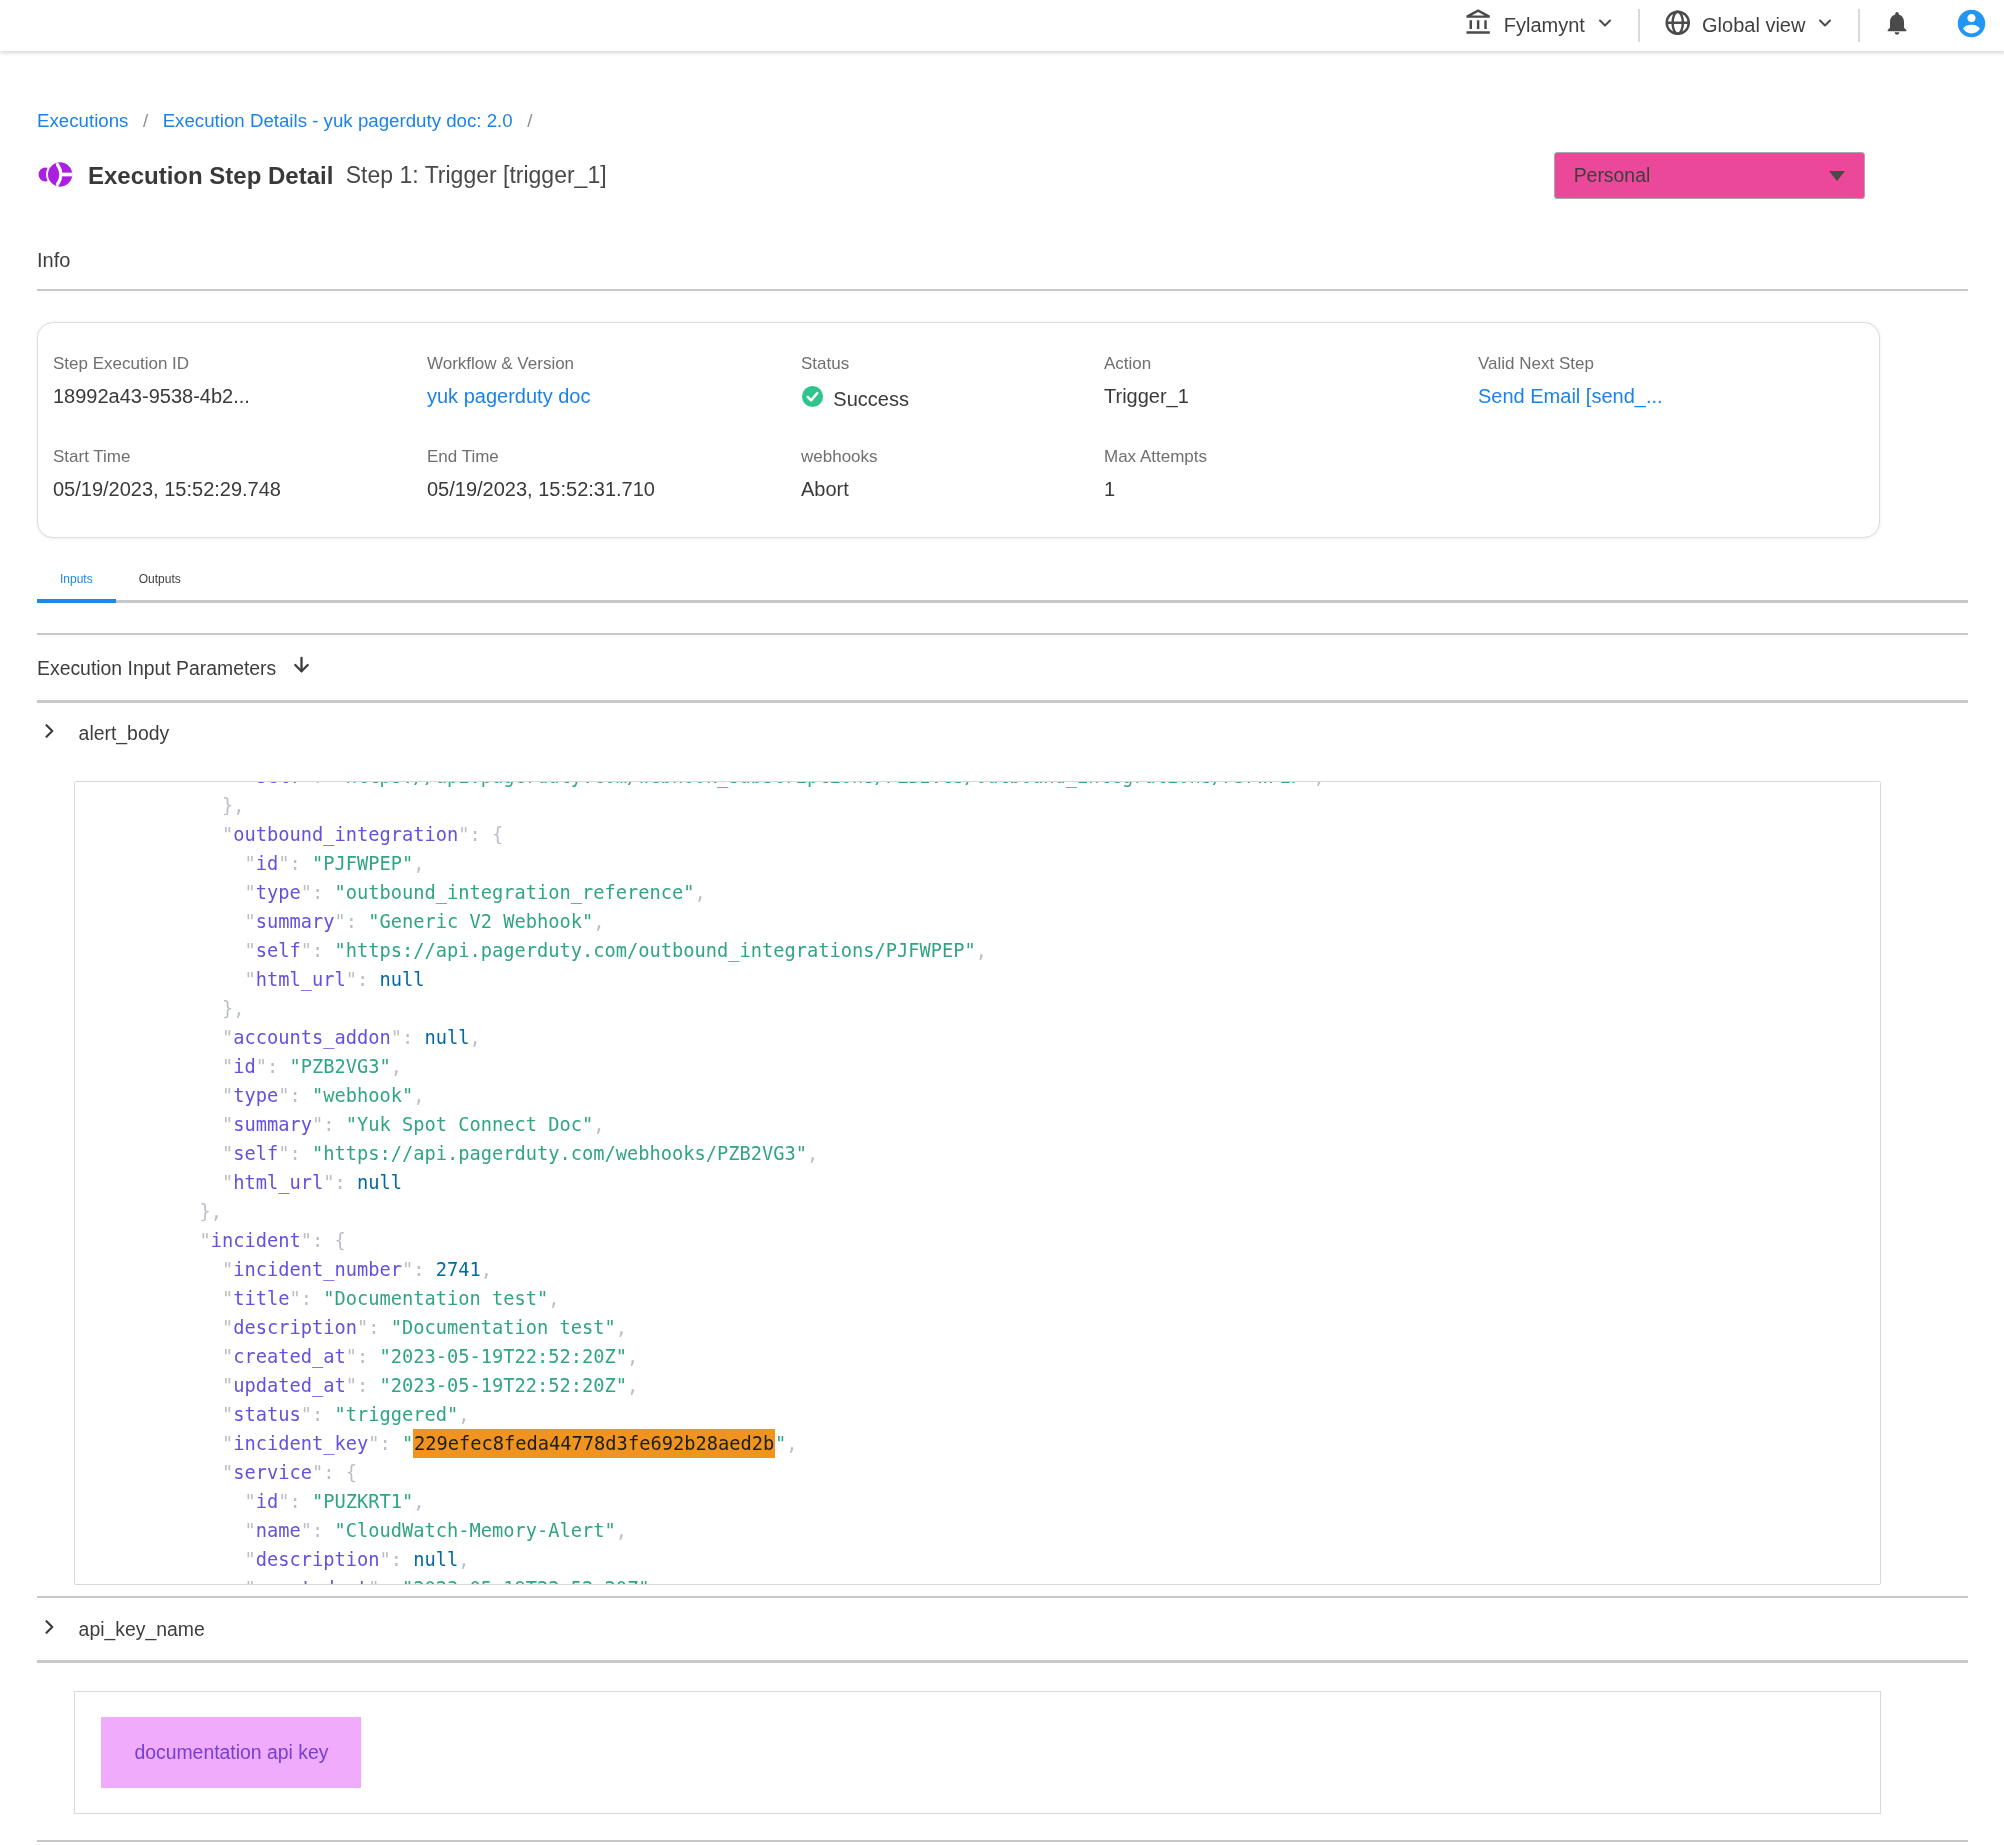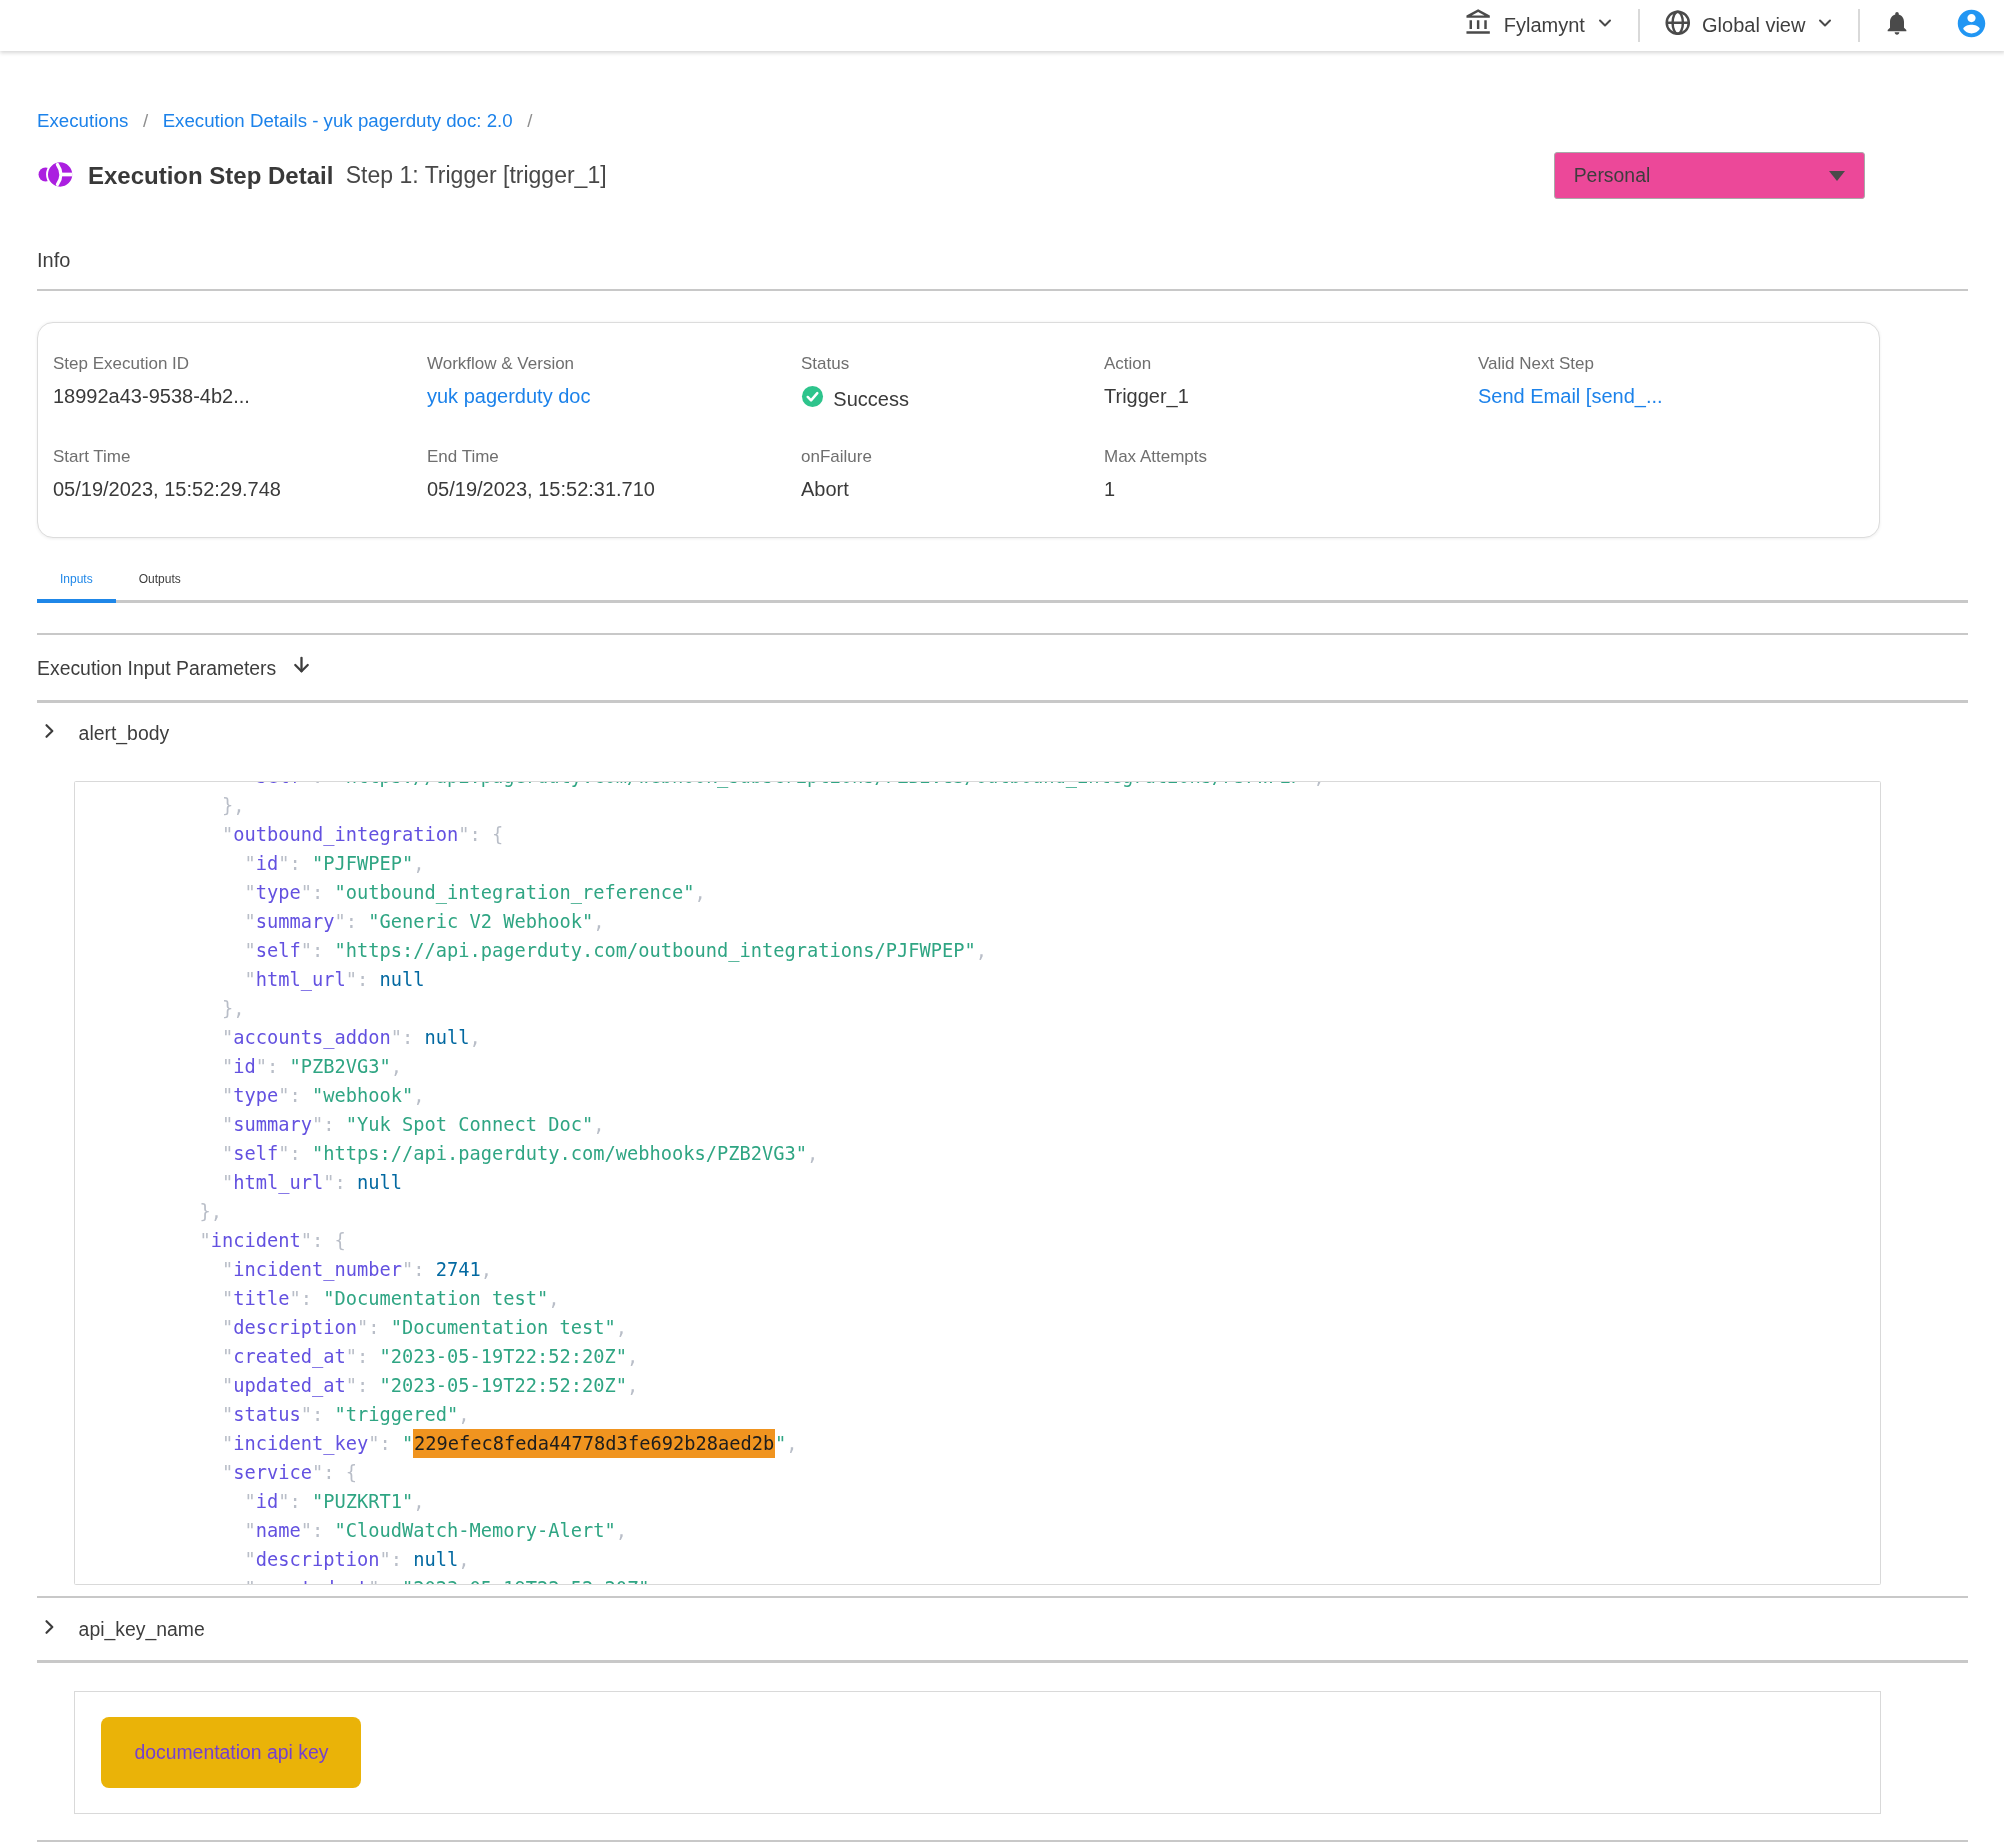--- a/index.html
+++ b/index.html
@@ -69,22 +69,22 @@
   .tok-k{color:#6351e0;}
   .tok-s{color:#2fa583;}
   .tok-n{color:#0369a1;}
   .tok-h{background:#f0941f;color:#1d1d1d;padding:3.9px 0.8px;}
   
   .api-box{
     margin:28px 0 26.4px 37px;width:1807px;height:123px;box-sizing:border-box;
     border:0.8px solid #d9d9d9;background:#fff;display:flex;align-items:center;padding-left:26.4px;
   }
   .chip{
-    background:#eab308;color:#7440cf;font-size:19.4px;
-    padding:24px 33px;border-radius:8px;
+    background:#f0abfc;color:#7440cf;font-size:19.4px;
+    padding:24px 33px;border-radius:0;
   }
 </style>
 </head>
 <body>
 
 <div class="topbar">
   <div class="tb-item">
     <span class="icon">
       <svg width="29.5" height="29.5" viewBox="0 0 24 24" fill="#4a4a4a">
           <path d="M6.5 10h-2v7h2v-7zm6 0h-2v7h2v-7zm8.5 9H2v2h19v-2zm-2.5-9h-2v7h2v-7zm-7-6.74L16.71 6H6.29l5.21-2.74m0-2.26L2 6v2h19V6l-9.5-5z"></path>
@@ -189,21 +189,21 @@
         </div>
         <div>
           <div class="flabel">Start Time</div>
           <div class="fvalue">05/19/2023, 15:52:29.748</div>
         </div>
         <div>
           <div class="flabel">End Time</div>
           <div class="fvalue">05/19/2023, 15:52:31.710</div>
         </div>
         <div>
-          <div class="flabel">onFailure</div>
+          <div class="flabel">webhooks</div>
           <div class="fvalue">Abort</div>
         </div>
         <div>
           <div class="flabel">Max Attempts</div>
           <div class="fvalue">1</div>
         </div>
       </div>
   </div>
 
   <div class="tabs">

